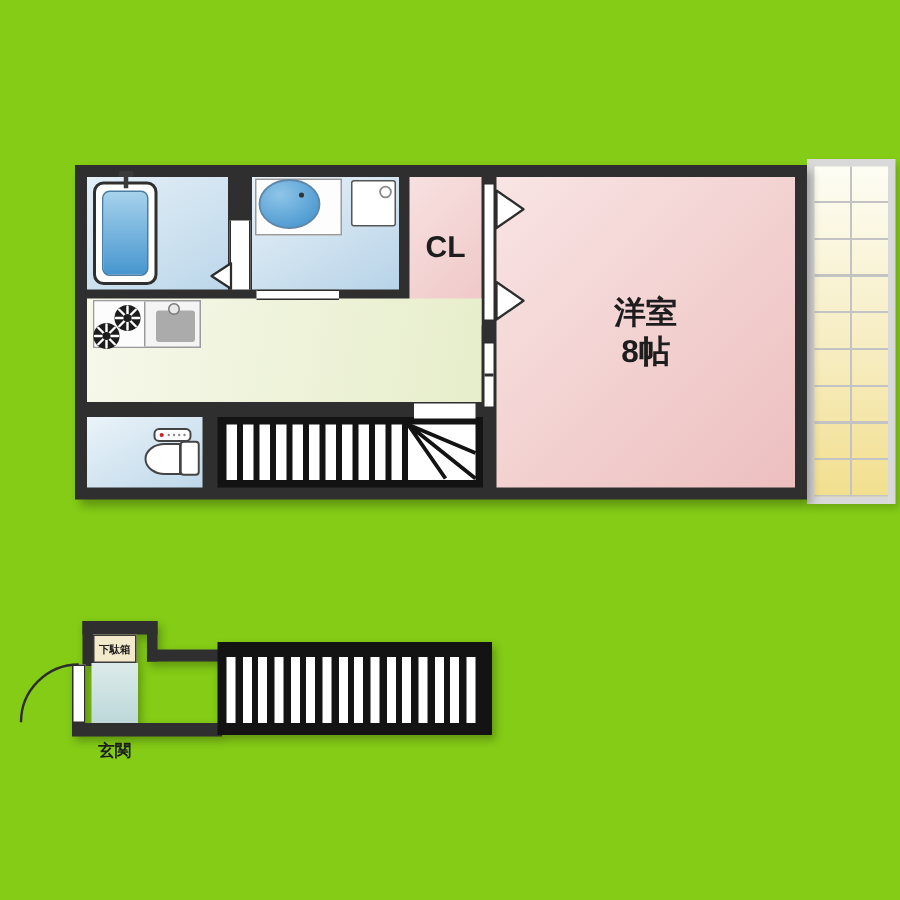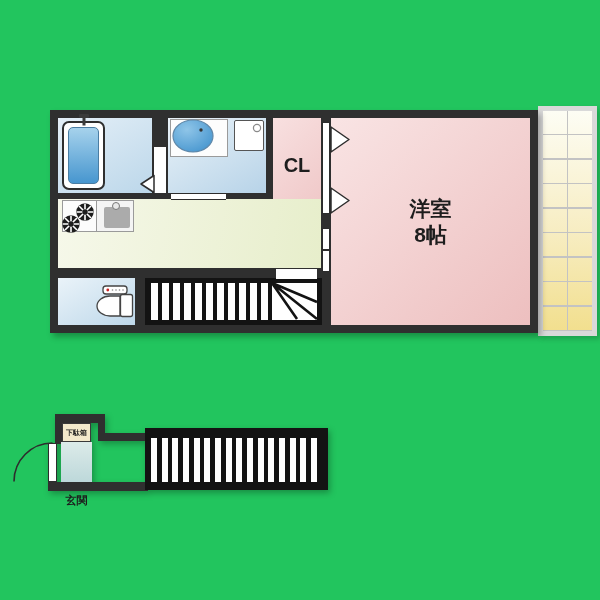--- a/index.html
+++ b/index.html
@@ -1,19 +1,19 @@
 <!DOCTYPE html>
 <html><head>
 <meta charset="utf-8">
 <style>
   * { box-sizing: border-box; margin: 0; padding: 0; }
   html,body { background:#ffffff; }
   .screen {
     position: relative; width: 600px; height: 600px;
-    background: #22c55e; overflow: hidden;
+    background: #84cc16; overflow: hidden;
     font-family: "Liberation Sans", "DejaVu Sans", sans-serif;
     color: #1d1d1d;
   }
   .abs { position: absolute; }
 
   
   .plan-upper { left:50px; top:110px; width:488px; height:223px;
     background:#2f2f2f; box-shadow:3px 4px 6px rgba(0,0,0,.28); }
   .balcony { left:538px; top:106px; width:59px; height:230px;
     background:#d9d9d9; box-shadow:3px 3px 5px rgba(0,0,0,.18); }

